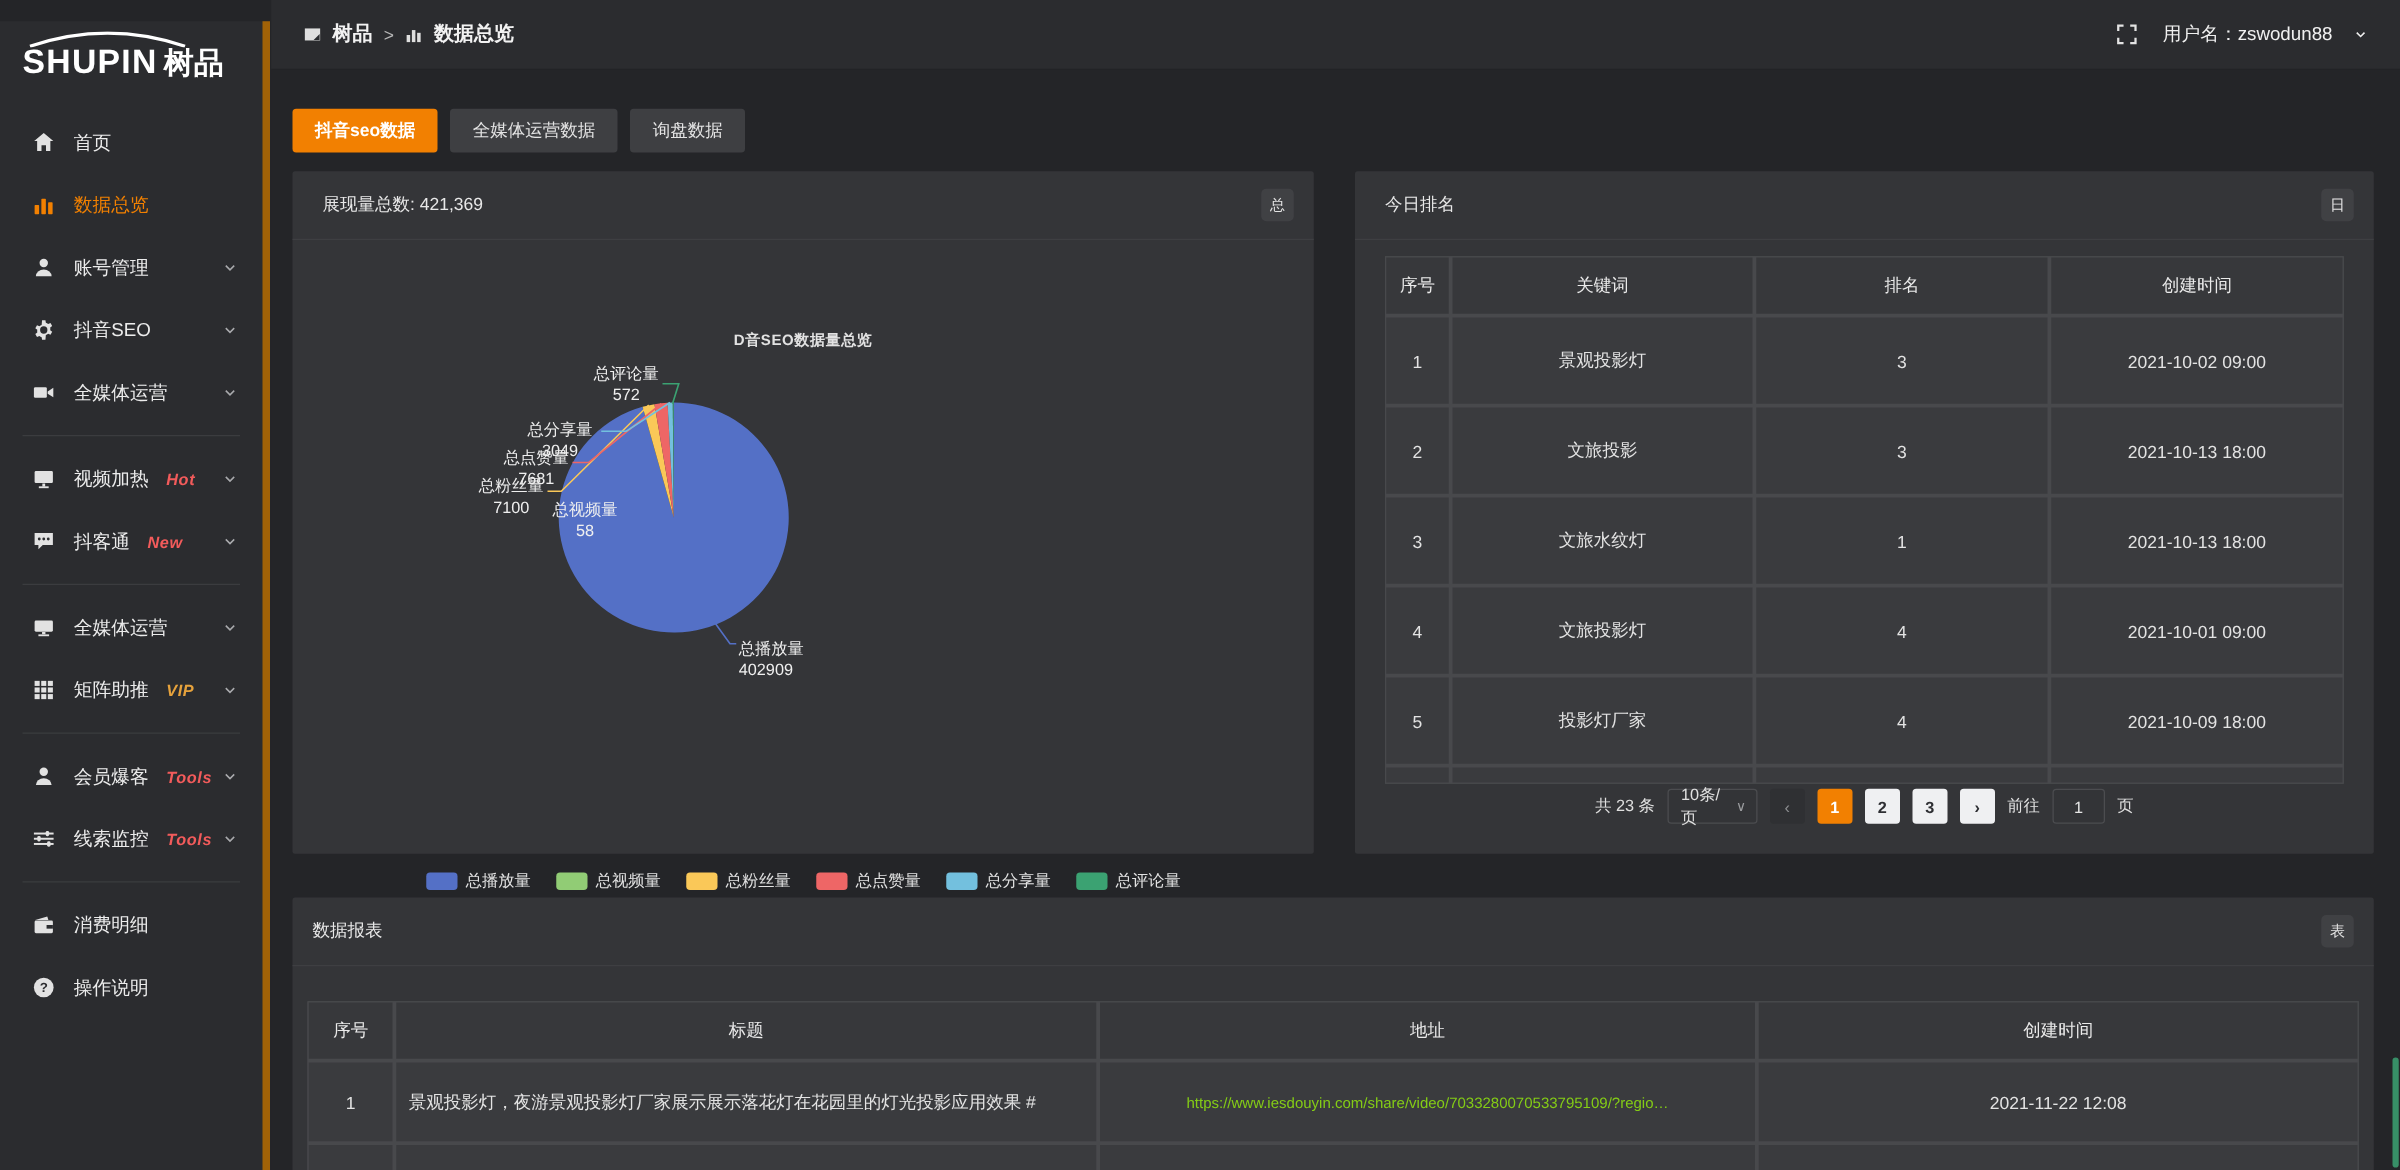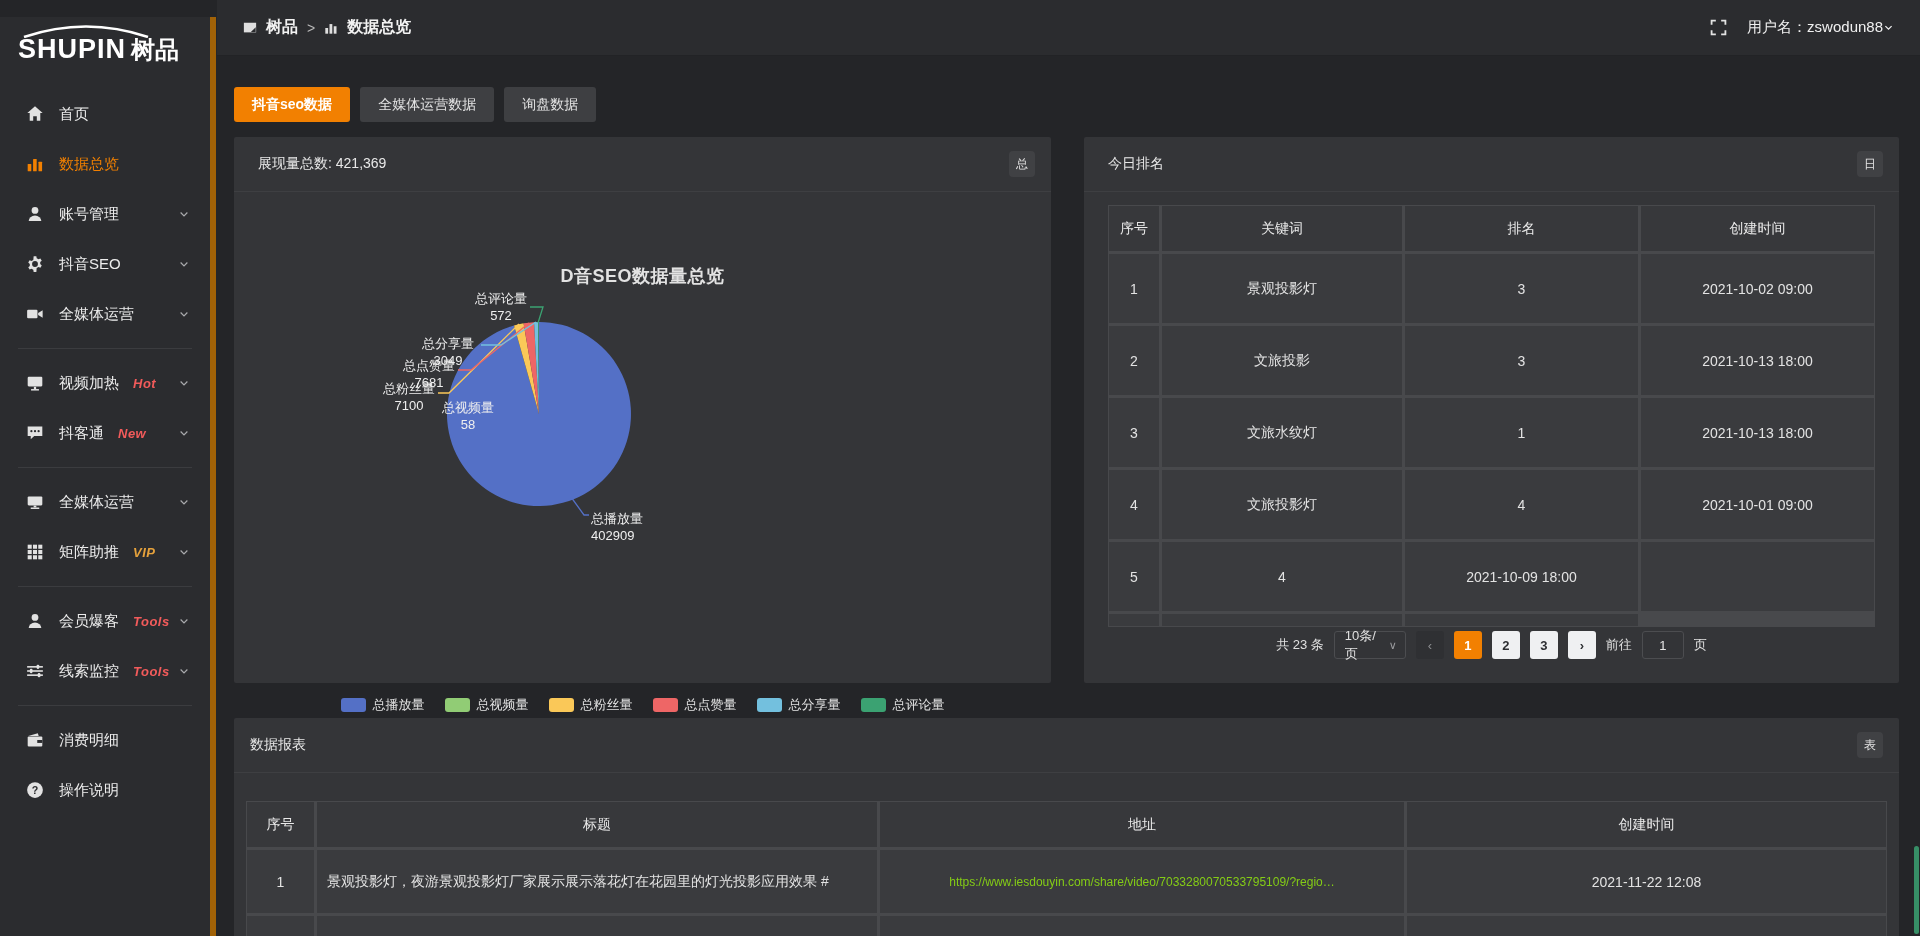--- a/index.html
+++ b/index.html
@@ -24,21 +24,21 @@
   .nav-divider { height:1px; background:#3b3c3f; margin:9px 18px; }
 
   
   .topbar { position:absolute; left:217px; top:0; right:0; height:56px; background:#2b2c2f;
             display:flex; align-items:center; justify-content:space-between; padding:0 26px; border-bottom:1px solid #222326; }
   .breadcrumb { display:flex; align-items:center; gap:9px; font-size:16px; font-weight:600; color:#f2f2f2; }
   .breadcrumb .ic { display:flex; color:#dfdfdf; }
   .crumb-sep { color:#b9b9b9; font-size:14px; font-weight:400; }
   .topbar-right { display:flex; align-items:center; gap:20px; }
   .fullscreen-btn { display:flex; cursor:pointer; color:#e3e3e3; }
-  .user-chip { display:flex; align-items:center; gap:0; cursor:pointer; font-size:15px; color:#f0f0f0; }
+  .user-chip { display:flex; align-items:center; gap:17px; cursor:pointer; font-size:15px; color:#f0f0f0; }
 
   
   .content { position:absolute; left:217px; top:56px; right:0; bottom:0; background:#242528; overflow:hidden; }
   .tabs { position:absolute; left:17px; top:31px; display:flex; gap:10px; }
   .tab { height:35px; padding:0 18px; display:flex; align-items:center; background:#3e3f42; color:#e4e4e4;
          font-size:14px; border-radius:3px; cursor:pointer; }
   .tab.active { background:#f28001; color:#fff; font-weight:700; }
 
   .panel { position:absolute; background:#343538; border-radius:2px; }
   .panel-head { height:55px; display:flex; align-items:center; justify-content:space-between;
@@ -46,21 +46,21 @@
   .panel-title { font-size:14px; color:#e8e8e8; }
   .corner-btn { min-width:26px; height:26px; padding:0 6px; background:#404144; border-radius:4px; color:#e3e3e3;
                 font-size:12px; display:flex; align-items:center; justify-content:center; cursor:pointer; }
 
   .chart-panel   { left:17px;  top:81px;  width:817px; height:546px; }
   .ranking-panel { left:867px; top:81px;  width:815px; height:546px; }
   .report-panel  { left:17px;  top:662px; width:1665px; height:400px; }
 
   
   .chart-area { position:relative; width:817px; height:490px; }
-  .chart-title { position:absolute; left:0; right:0; top:72px; text-align:center; font-size:18px; font-weight:700; color:#e2e2e2; letter-spacing:.5px; }
+  .chart-title { position:absolute; left:0; right:0; top:72px; text-align:center; font-size:12px; font-weight:700; color:#e2e2e2; letter-spacing:.5px; }
   #pie { position:absolute; left:0; top:0; }
   .pie-label { position:absolute; font-size:13px; line-height:17px; color:#efefef; text-align:center; white-space:nowrap; }
   .pl-comment { left:227px; top:98px;  width:80px; }
   .pl-share   { left:174px; top:143px; width:80px; }
   .pl-like    { left:155px; top:165px; width:80px; }
   .pl-fans    { left:135px; top:188px; width:80px; }
   .pl-video   { left:194px; top:207px; width:80px; }
   .pl-play    { left:357px; top:318px; text-align:left; }
   .legend { position:absolute; left:0; right:0; top:504px; display:flex; justify-content:center; gap:20px; }
   .legend-item { display:flex; align-items:center; gap:7px; cursor:pointer; }
@@ -493,20 +493,21 @@
         <div class="gt-cell">文旅水纹灯</div>
         <div class="gt-cell">1</div>
         <div class="gt-cell">2021-10-13 18:00</div>
 
         <div class="gt-cell">4</div>
         <div class="gt-cell">文旅投影灯</div>
         <div class="gt-cell">4</div>
         <div class="gt-cell">2021-10-01 09:00</div>
 
         <div class="gt-cell">5</div>
+        <div class="gt-cell">投影灯厂家</div>
         <div class="gt-cell">4</div>
         <div class="gt-cell">2021-10-09 18:00</div>
 
         <div class="gt-cell"></div>
         <div class="gt-cell"></div>
         <div class="gt-cell"></div>
         <div class="gt-cell"></div>
       </div>
 
       <div class="pagination">

